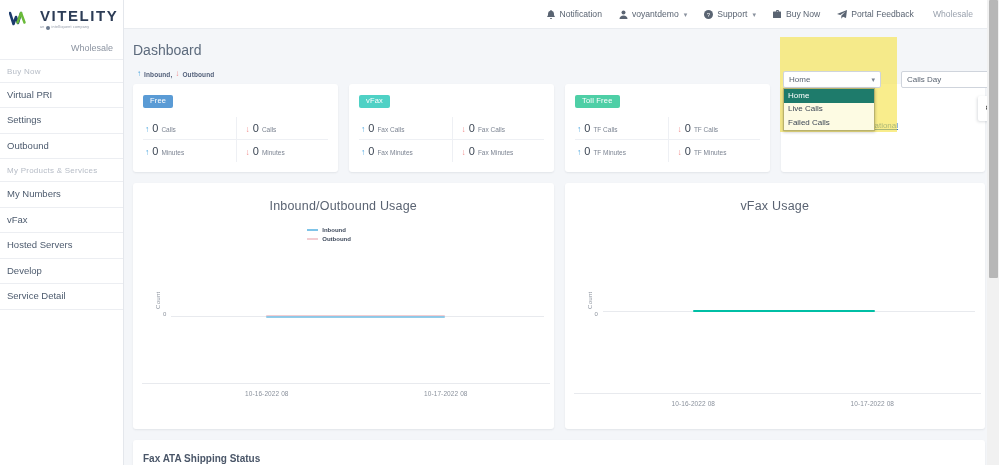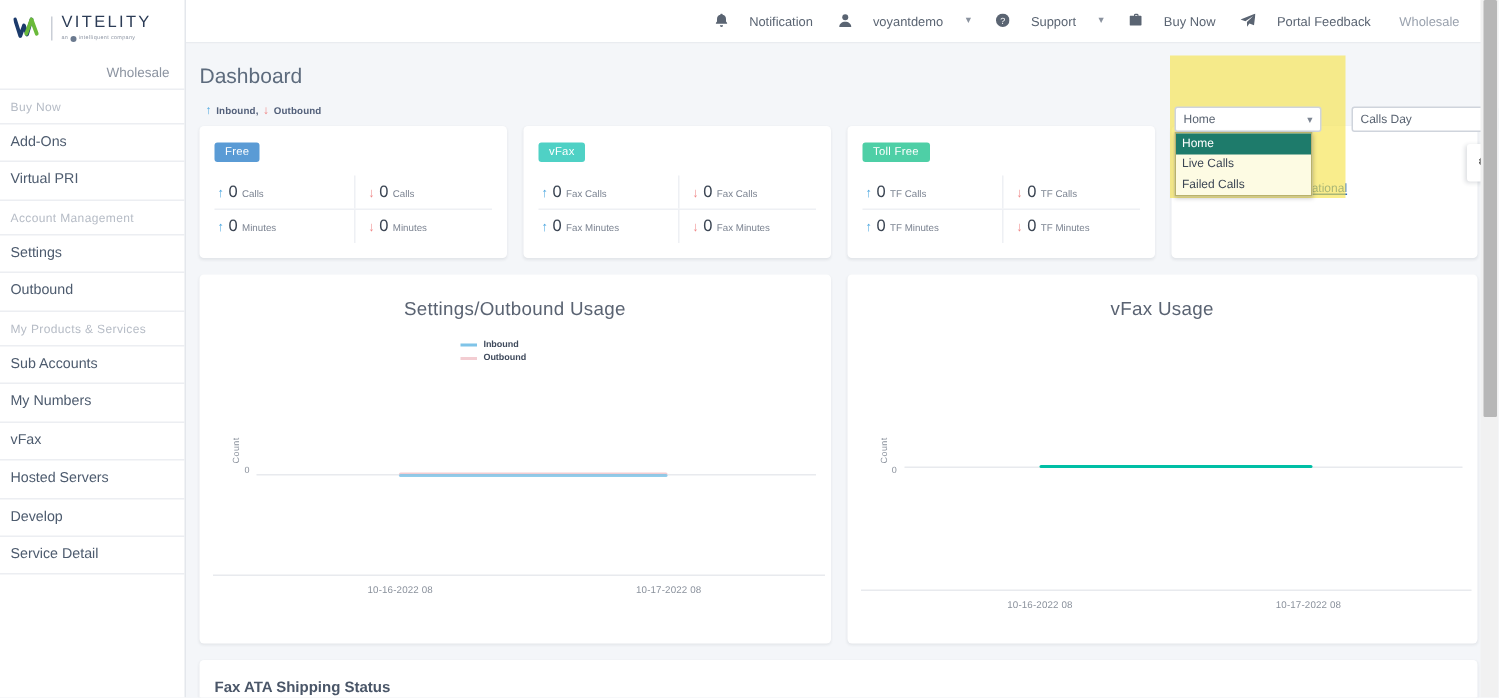--- a/index.html
+++ b/index.html
@@ -25,22 +25,22 @@
   .logo-wrap {
     height: 37px;
     display: flex; align-items: center;
     padding: 0 8px 0 9px;
     gap: 6px;
   }
   .logo-mark { width: 19px; height: 17px; flex: 0 0 19px; }
   .logo-divider { width: 1px; height: 16px; background: #c9ced6; }
   .logo-text-block { display: flex; flex-direction: column; line-height: 1; }
   .logo-word {
-    font-size: 11px; letter-spacing: 1.55px;
-    color: #2c3c56; font-weight: 400;
+    font-size: 15px; letter-spacing: 1.55px;
+    color: #2c3c56; font-weight: 700;
   }
   .logo-sub {
     font-size: 3.6px; letter-spacing: .25px;
     color: #8d95a3; margin-top: 3px; white-space: nowrap;
     display: flex; align-items: center; gap: 1.5px;
   }
   .logo-sub-dot {
     display: inline-block; width: 4px; height: 4px; border-radius: 50%;
     background: #6b7a8f;
   }
@@ -77,21 +77,21 @@
   }
   .topbar {
     height: 29px;
     background: #ffffff;
     border-bottom: 1px solid #e9ecf0;
     display: flex; align-items: center; justify-content: flex-end;
     padding-right: 26px;
     gap: 17px;
   }
   .top-link {
-    display: flex; align-items: flex-start; gap: 14px;
+    display: flex; align-items: flex-end; gap: 4px;
     font-size: 8.6px; color: #5a6472;
     cursor: pointer; white-space: nowrap;
   }
   .top-link svg { display: block; }
   .caret { font-size: 7px; color: #8a929e; margin-left: 1px; }
   .top-wholesale {
     font-size: 8.6px; color: #9aa2ae; margin-left: 2px; white-space: nowrap;
   }
 
   
@@ -288,29 +288,26 @@
           <span>an</span>
           <span class="logo-sub-dot"></span>
           <span>intelliquent company</span>
         </span>
       </span>
     </div>
 
     <div class="wholesale-row">Wholesale</div>
 
     <div class="nav-section">Buy Now</div>
-    <div class="nav-item">Add-Ons</div>
     <div class="nav-item">Virtual PRI</div>
 
-    <div class="nav-section">Account Management</div>
     <div class="nav-item">Settings</div>
     <div class="nav-item">Outbound</div>
 
     <div class="nav-section">My Products &amp; Services</div>
-    <div class="nav-item">Sub Accounts</div>
     <div class="nav-item">My Numbers</div>
     <div class="nav-item">vFax</div>
     <div class="nav-item">Hosted Servers</div>
     <div class="nav-item">Develop</div>
     <div class="nav-item">Service Detail</div>
   </div>
 
   <div class="main">
 
     <div class="topbar">
@@ -496,21 +493,21 @@
           <div class="sys-row">
             <span class="sys-chev">›</span>
             <span class="sys-link">All Systems Operational</span>
           </div>
         </div>
       </div>
 
       <div class="charts-row">
 
         <div class="chart-card">
-          <div class="chart-title">Settings/Outbound Usage</div>
+          <div class="chart-title">Inbound/Outbound Usage</div>
           <div class="chart-legend">
             <div class="cl-item">
               <span class="cl-swatch" style="background:#7fc4e8"></span>
               <span>Inbound</span>
             </div>
             <div class="cl-item">
               <span class="cl-swatch" style="background:#f3cdd2"></span>
               <span>Outbound</span>
             </div>
           </div>

